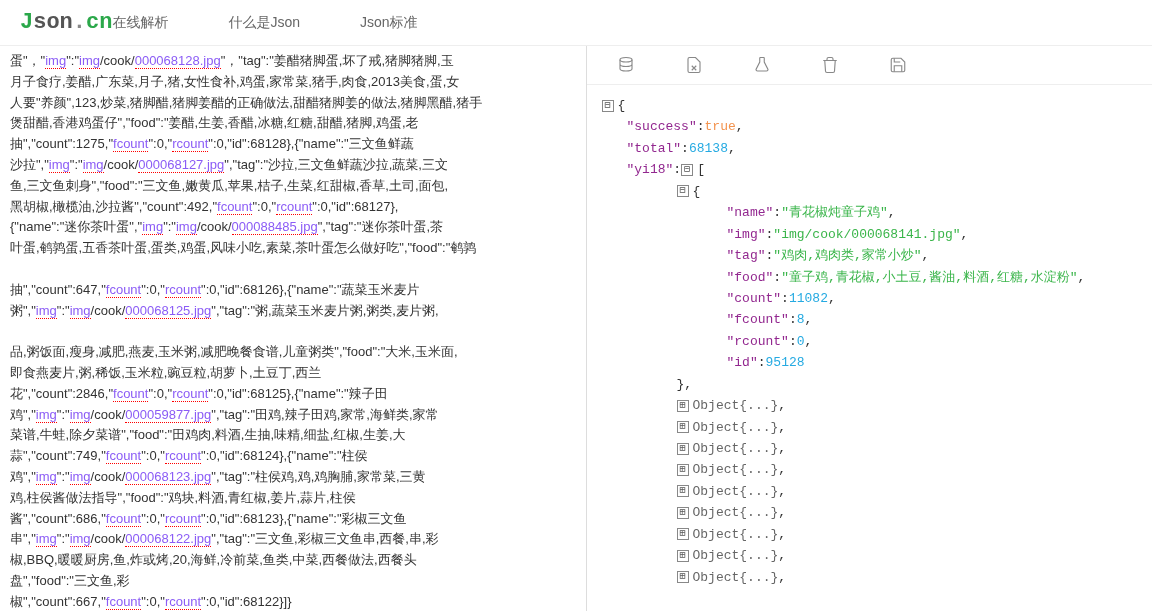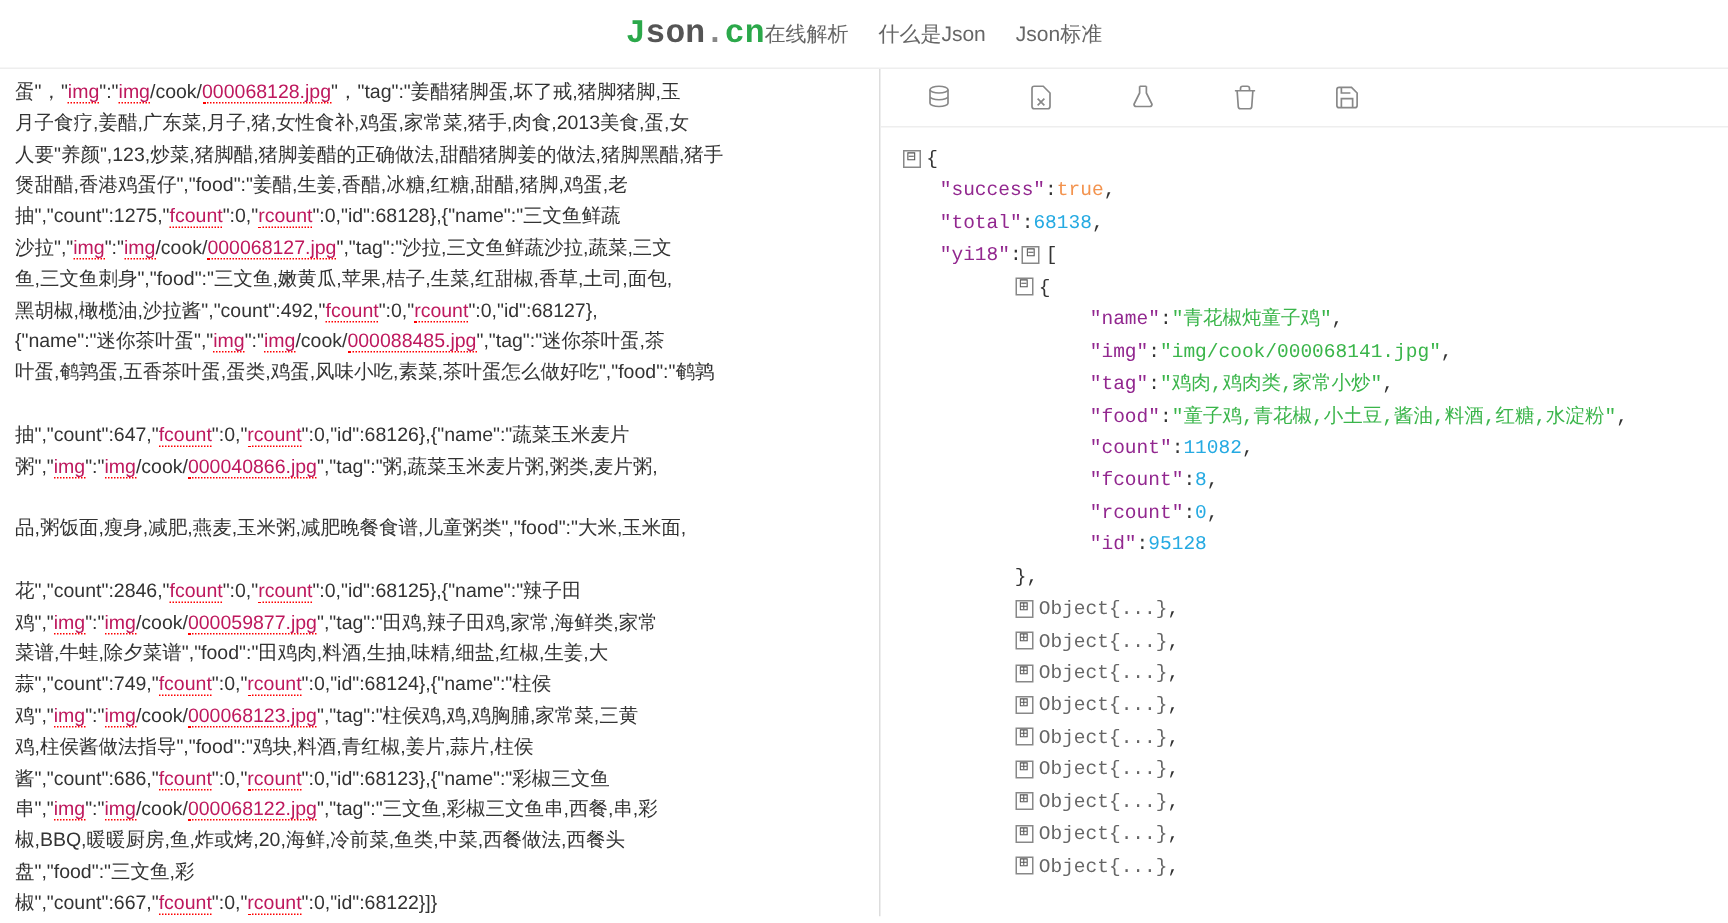--- a/index.html
+++ b/index.html
@@ -1,27 +1,27 @@
 <!DOCTYPE html>
 <html><head>
 <meta charset="utf-8">
 <style>
 *{box-sizing:border-box;margin:0;padding:0}
 body{font-family:Arial,"Microsoft YaHei",sans-serif;font-size:13px;color:#333;background:#fff}
-.header{display:flex;justify-content:center;align-items:center;padding:10px 20px;border-bottom:1px solid #eee}
+.header{display:flex;justify-content:flex-start;align-items:center;padding:10px 20px;border-bottom:1px solid #eee}
 .logo{font-family:"Courier New",monospace;font-size:22px;font-weight:bold}
 .logo .j{color:#2ba84a}.logo .son{color:#555}.logo .dot{color:#888}.logo .cn{color:#2ba84a}
-.nav{display:flex;gap:20px}
+.nav{display:flex;gap:60px}
 .nav-item{color:#666;font-size:14px;cursor:pointer}
 .main{display:flex;height:565px}
 .left{flex:1;overflow-y:scroll;padding:5px 10px;font-size:13px;line-height:1.6;word-break:break-all;font-family:"Microsoft YaHei",sans-serif;border-right:1px solid #ddd}
 .left::-webkit-scrollbar{width:14px}
 .left::-webkit-scrollbar-track{background:#f0f0f0}
 .left::-webkit-scrollbar-thumb{background:#c0c0c0}
-.red-u{color:#be185d;border-bottom:1px dotted red}
+.red-u{color:#8b5cf6;border-bottom:1px dotted red}
 .right{flex:1;display:flex;flex-direction:column}
 .toolbar{display:flex;gap:50px;padding:10px 30px;border-bottom:1px solid #eee}
 .tool-icon{width:18px;height:18px;cursor:pointer;fill:#888}
 .tree{flex:1;overflow-y:auto;padding:10px 15px;font-family:"Courier New",monospace;font-size:13px;line-height:1.65}
 .tg{display:inline-block;width:12px;height:12px;border:1px solid #888;font-size:10px;line-height:10px;text-align:center;margin-right:4px;cursor:pointer;user-select:none;color:#555;vertical-align:middle}
 .ind1{padding-left:25px}.ind3{padding-left:75px}.ind5{padding-left:125px}
 .key{color:#92278f}
 .str{color:#3ab54a}
 .num{color:#25aae2}
 .bool{color:#f3934e}
@@ -49,24 +49,24 @@
 <span>人要"养颜",123,炒菜,猪脚醋,猪脚姜醋的正确做法,甜醋猪脚姜的做法,猪脚黑醋,猪手</span><br>
 <span>煲甜醋,香港鸡蛋仔","food":"姜醋,生姜,香醋,冰糖,红糖,甜醋,猪脚,鸡蛋,老</span><br>
 <span>抽","count":1275,"</span><span class="red-u">fcount</span><span>":0,"</span><span class="red-u">rcount</span><span>":0,"id":68128},{"name":"三文鱼鲜蔬</span><br>
 <span>沙拉","</span><span class="red-u">img</span><span>":"</span><span class="red-u">img</span><span>/cook/</span><span class="red-u">000068127.jpg</span><span>","tag":"沙拉,三文鱼鲜蔬沙拉,蔬菜,三文</span><br>
 <span>鱼,三文鱼刺身","food":"三文鱼,嫩黄瓜,苹果,桔子,生菜,红甜椒,香草,土司,面包,</span><br>
 <span>黑胡椒,橄榄油,沙拉酱","count":492,"</span><span class="red-u">fcount</span><span>":0,"</span><span class="red-u">rcount</span><span>":0,"id":68127},</span><br>
 <span>{"name":"迷你茶叶蛋","</span><span class="red-u">img</span><span>":"</span><span class="red-u">img</span><span>/cook/</span><span class="red-u">000088485.jpg</span><span>","tag":"迷你茶叶蛋,茶</span><br>
 <span>叶蛋,鹌鹑蛋,五香茶叶蛋,蛋类,鸡蛋,风味小吃,素菜,茶叶蛋怎么做好吃","food":"鹌鹑</span><br>
 <br>
 <span>抽","count":647,"</span><span class="red-u">fcount</span><span>":0,"</span><span class="red-u">rcount</span><span>":0,"id":68126},{"name":"蔬菜玉米麦片</span><br>
-<span>粥","</span><span class="red-u">img</span><span>":"</span><span class="red-u">img</span><span>/cook/</span><span class="red-u">000040866.jpg</span><span>","tag":"粥,蔬菜玉米麦片粥,粥类,麦片粥,</span><br>
+<span>粥","</span><span class="red-u">img</span><span>":"</span><span class="red-u">img</span><span>/cook/</span><span class="red-u">000068125.jpg</span><span>","tag":"粥,蔬菜玉米麦片粥,粥类,麦片粥,</span><br>
 <br>
 <span>品,粥饭面,瘦身,减肥,燕麦,玉米粥,减肥晚餐食谱,儿童粥类","food":"大米,玉米面,</span><br>
-<br>
+<span>即食燕麦片,粥,稀饭,玉米粒,豌豆粒,胡萝卜,土豆丁,西兰</span><br>
 <span>花","count":2846,"</span><span class="red-u">fcount</span><span>":0,"</span><span class="red-u">rcount</span><span>":0,"id":68125},{"name":"辣子田</span><br>
 <span>鸡","</span><span class="red-u">img</span><span>":"</span><span class="red-u">img</span><span>/cook/</span><span class="red-u">000059877.jpg</span><span>","tag":"田鸡,辣子田鸡,家常,海鲜类,家常</span><br>
 <span>菜谱,牛蛙,除夕菜谱","food":"田鸡肉,料酒,生抽,味精,细盐,红椒,生姜,大</span><br>
 <span>蒜","count":749,"</span><span class="red-u">fcount</span><span>":0,"</span><span class="red-u">rcount</span><span>":0,"id":68124},{"name":"柱侯</span><br>
 <span>鸡","</span><span class="red-u">img</span><span>":"</span><span class="red-u">img</span><span>/cook/</span><span class="red-u">000068123.jpg</span><span>","tag":"柱侯鸡,鸡,鸡胸脯,家常菜,三黄</span><br>
 <span>鸡,柱侯酱做法指导","food":"鸡块,料酒,青红椒,姜片,蒜片,柱侯</span><br>
 <span>酱","count":686,"</span><span class="red-u">fcount</span><span>":0,"</span><span class="red-u">rcount</span><span>":0,"id":68123},{"name":"彩椒三文鱼</span><br>
 <span>串","</span><span class="red-u">img</span><span>":"</span><span class="red-u">img</span><span>/cook/</span><span class="red-u">000068122.jpg</span><span>","tag":"三文鱼,彩椒三文鱼串,西餐,串,彩</span><br>
 <span>椒,BBQ,暖暖厨房,鱼,炸或烤,20,海鲜,冷前菜,鱼类,中菜,西餐做法,西餐头</span><br>
 <span>盘","food":"三文鱼,彩</span><br>

